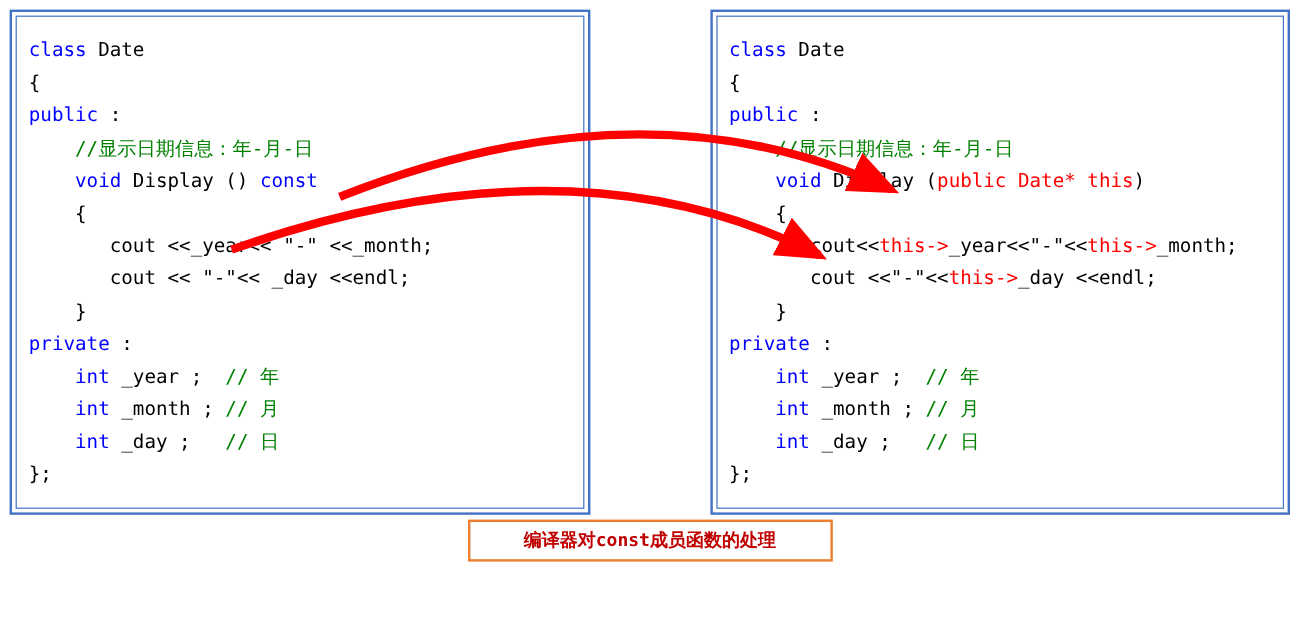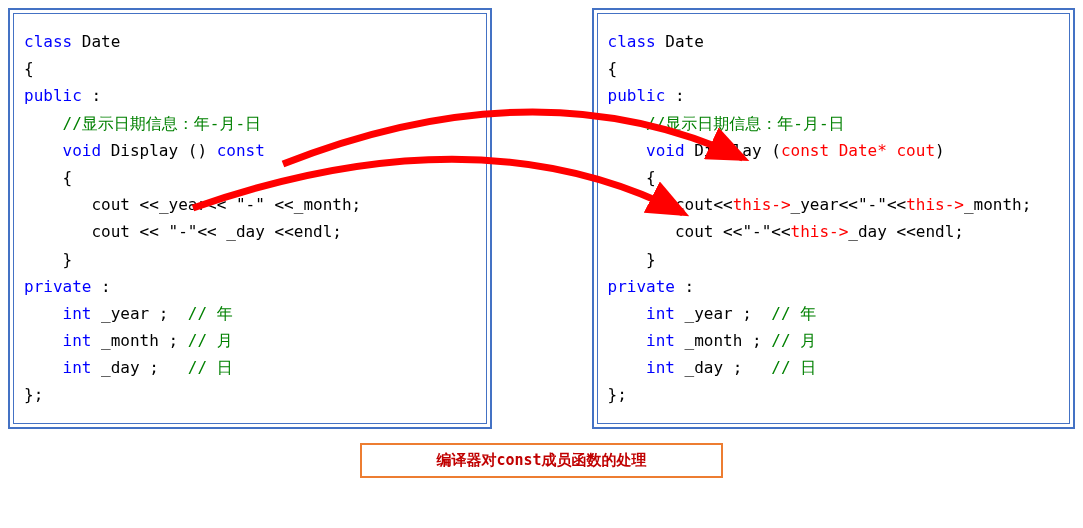--- a/index.html
+++ b/index.html
@@ -28,22 +28,22 @@
     line-height: 1.7;
   }
   .line {
     white-space: pre;
   }
   .kw-blue { color: #0000ff; }
   .kw-green { color: #008000; margin-top: 34px; }
   .kw-red { color: #ff0000; }
   .txt { color: #000; }
   .caption {
-    margin: 14px auto 0 auto;
-    width: 363px;
+    margin: 4px auto 0 auto;
+    width: 304px;
     border: 2px solid #ed7d31;
     padding: 6px 0;
     text-align: center;
     font-family: "SimSun", monospace;
     font-size: 15px;
     font-weight: bold;
   }
   .caption .red { color: #c00000; }
   svg.arrows {
     position: absolute;
@@ -78,21 +78,21 @@
       <div class="line txt">};</div>
     </div>
   </div>
 
   <div class="code-box">
     <div class="code-box-inner">
       <div class="line"><span class="kw-blue">class</span><span class="txt"> Date</span></div>
       <div class="line txt">{</div>
       <div class="line"><span class="kw-blue">public</span><span class="txt"> :</span></div>
       <div class="line"><span>    </span><span class="kw-green">//显示日期信息：年-月-日</span></div>
-      <div class="line"><span>    </span><span class="kw-blue">void</span><span class="txt"> Display (</span><span class="kw-red">const Date* cout</span><span class="txt">)</span></div>
+      <div class="line"><span>    </span><span class="kw-blue">void</span><span class="txt"> Display (</span><span class="kw-red">public Date* this</span><span class="txt">)</span></div>
       <div class="line txt">    {</div>
       <div class="line"><span>       </span><span class="txt">cout</span><span class="txt">&lt;&lt;</span><span class="kw-red">this-&gt;</span><span class="txt">_year</span><span class="txt">&lt;&lt;</span><span class="txt">"-"</span><span class="txt">&lt;&lt;</span><span class="kw-red">this-&gt;</span><span class="txt">_month;</span></div>
       <div class="line"><span>       </span><span class="txt">cout </span><span class="txt">&lt;&lt;</span><span class="txt">"-"</span><span class="txt">&lt;&lt;</span><span class="kw-red">this-&gt;</span><span class="txt">_day </span><span class="txt">&lt;&lt;</span><span class="txt">endl;</span></div>
       <div class="line txt">    }</div>
       <div class="line"><span class="kw-blue">private</span><span class="txt"> :</span></div>
       <div class="line"><span>    </span><span class="kw-blue">int</span><span class="txt"> _year ;  </span><span class="kw-green">// 年</span></div>
       <div class="line"><span>    </span><span class="kw-blue">int</span><span class="txt"> _month ; </span><span class="kw-green">// 月</span></div>
       <div class="line"><span>    </span><span class="kw-blue">int</span><span class="txt"> _day ;   </span><span class="kw-green">// 日</span></div>
       <div class="line txt">};</div>
     </div>

